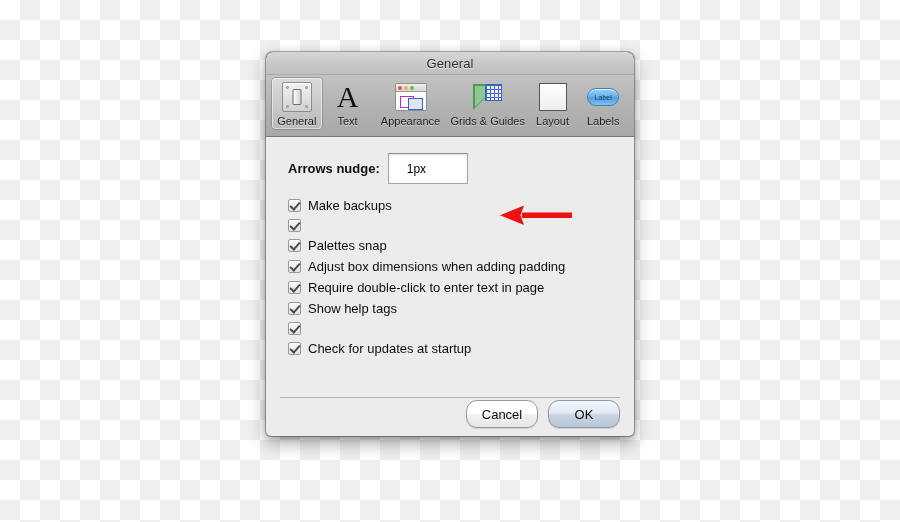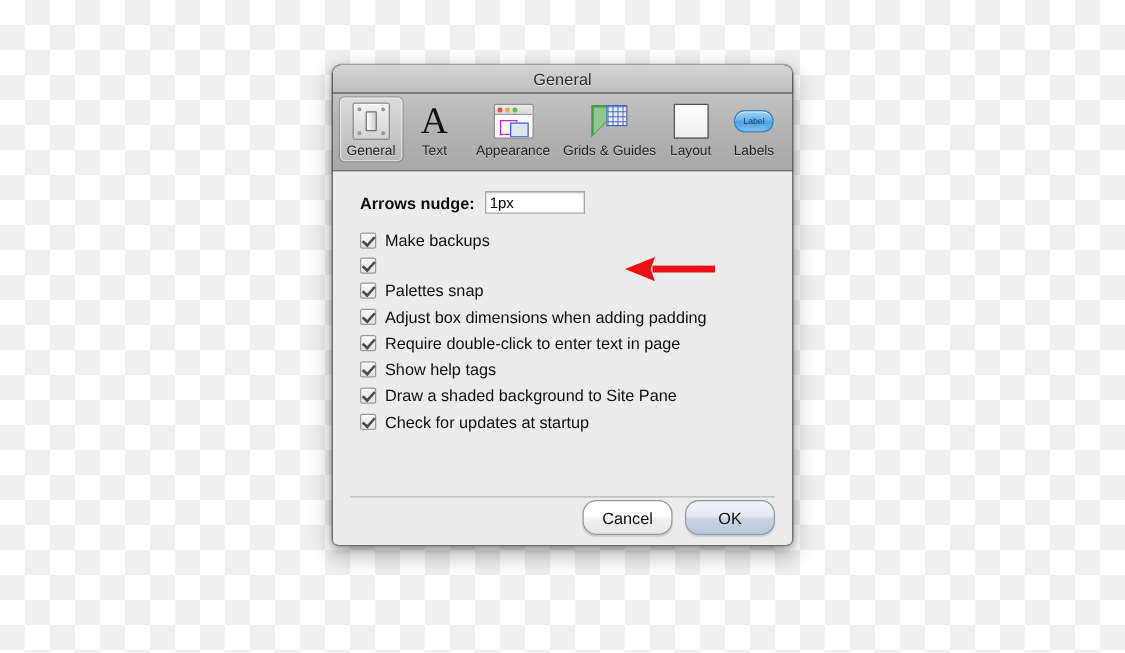--- a/index.html
+++ b/index.html
@@ -22,21 +22,21 @@
   }
 
   
   #prefs-window {
     position: absolute;
     left: 266px;
     top: 52px;
     width: 368px;
     height: 384px;
     border-radius: 7px 7px 5px 5px;
-    background: #0f172a;
+    background: #14532d;
     box-shadow:
       0 7px 18px rgba(0,0,0,0.33),
       0 2px 6px rgba(0,0,0,0.22),
       0 0 0 1px rgba(120,120,120,0.55);
     overflow: hidden;
     display: flex;
     flex-direction: column;
   }
 
   
@@ -241,30 +241,30 @@
     margin-bottom: 14px;
   }
   .nudge-label {
     font-size: 13px;
     color: #0d0d0d;
     margin-right: 8px;
     font-weight: bold;
   }
   .nudge-input {
     width: 80px;
-    height: 18px;
+    height: 31px;
     box-sizing: border-box;
     background: #ffffff;
     border: 1px solid #a6a6a6;
     border-top-color: #8c8c8c;
     box-shadow: inset 0 1px 2px rgba(0,0,0,0.12);
     font-family: "Liberation Sans", sans-serif;
     font-size: 12px;
     color: #000;
-    padding: 0 3px;
+    padding: 0 18px;
     outline: none;
   }
 
   .check-list { display: flex; flex-direction: column; gap: 6px; }
   .check-row {
     display: flex;
     align-items: center;
     cursor: default;
   }
   .cb {
@@ -450,21 +450,20 @@
         <span class="check-label">Require double-click to enter text in page</span>
       </div>
 
       <div class="check-row">
         <span class="cb"></span>
         <span class="check-label">Show help tags</span>
       </div>
 
       <div class="check-row">
         <span class="cb"></span>
-        <span class="check-label">Draw a shaded background to Site Pane</span>
       </div>
 
       <div class="check-row">
         <span class="cb"></span>
         <span class="check-label">Check for updates at startup</span>
       </div>
 
     </div>
 
     <div class="separator"></div>

